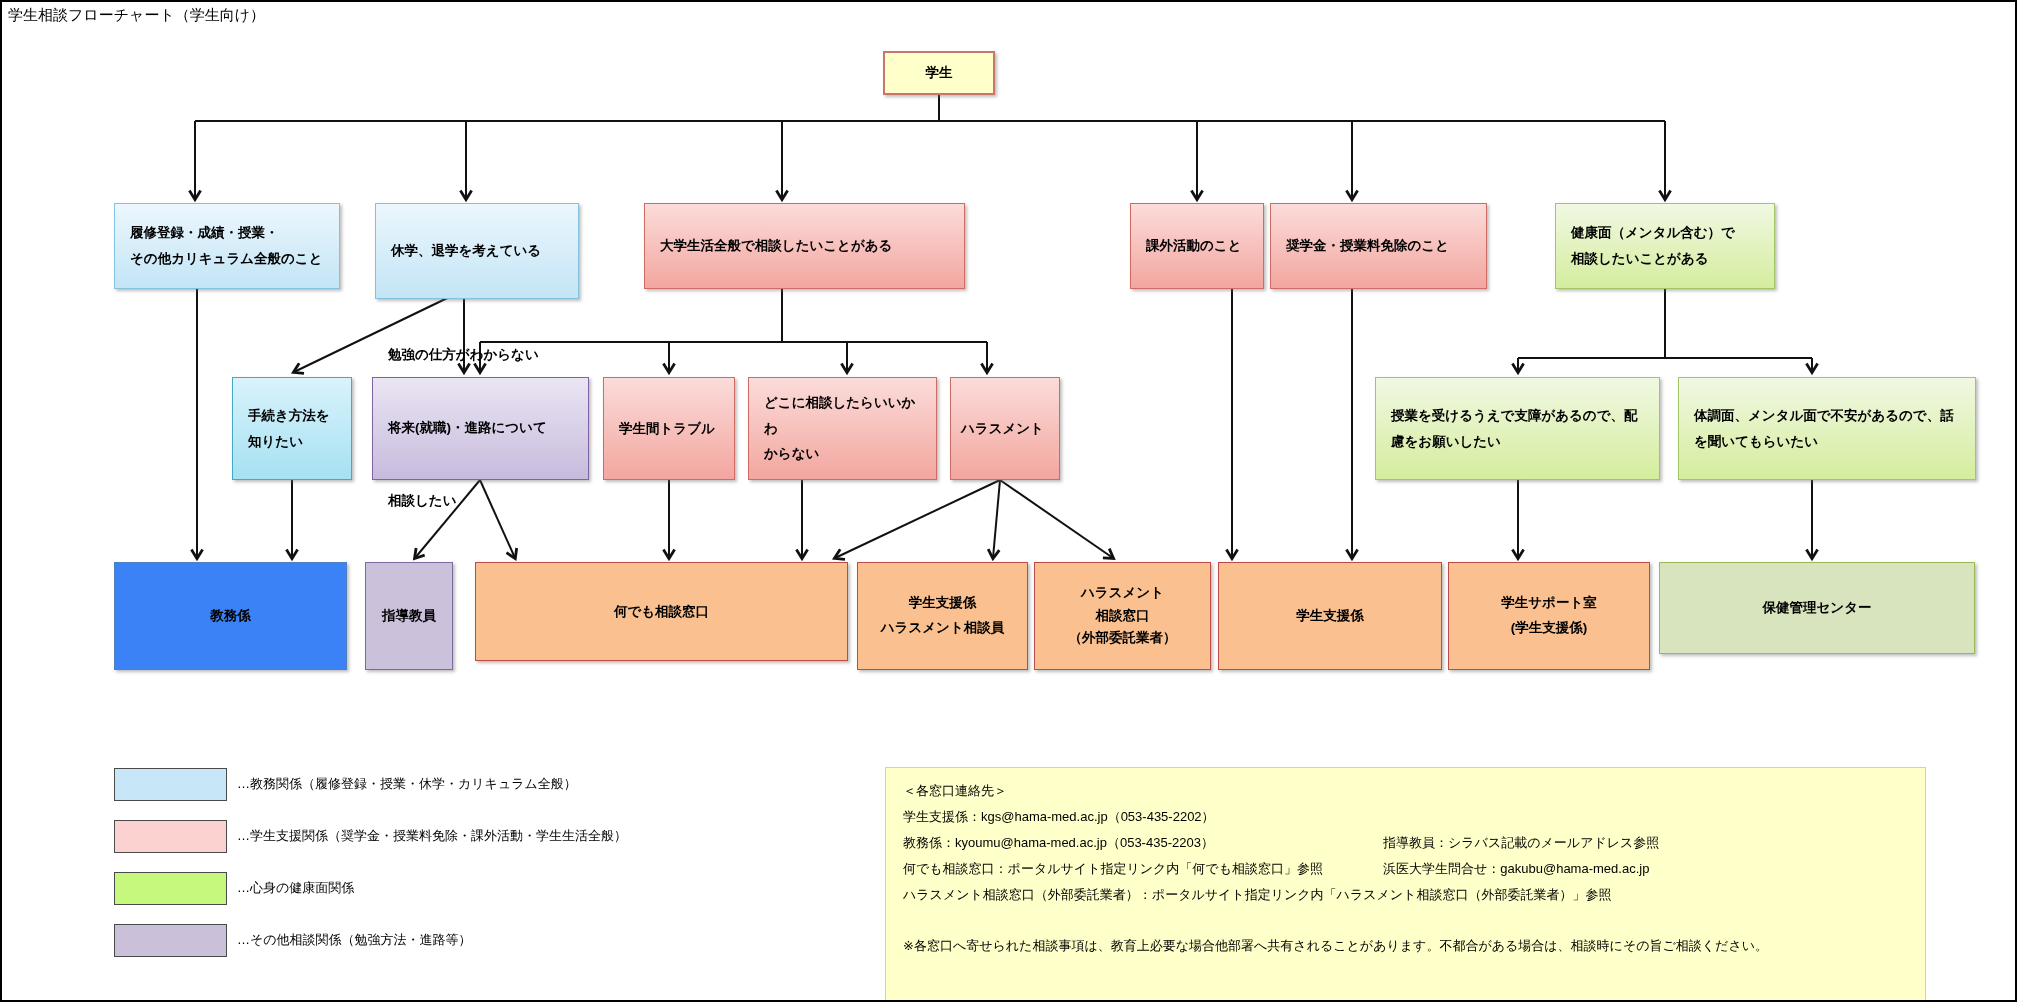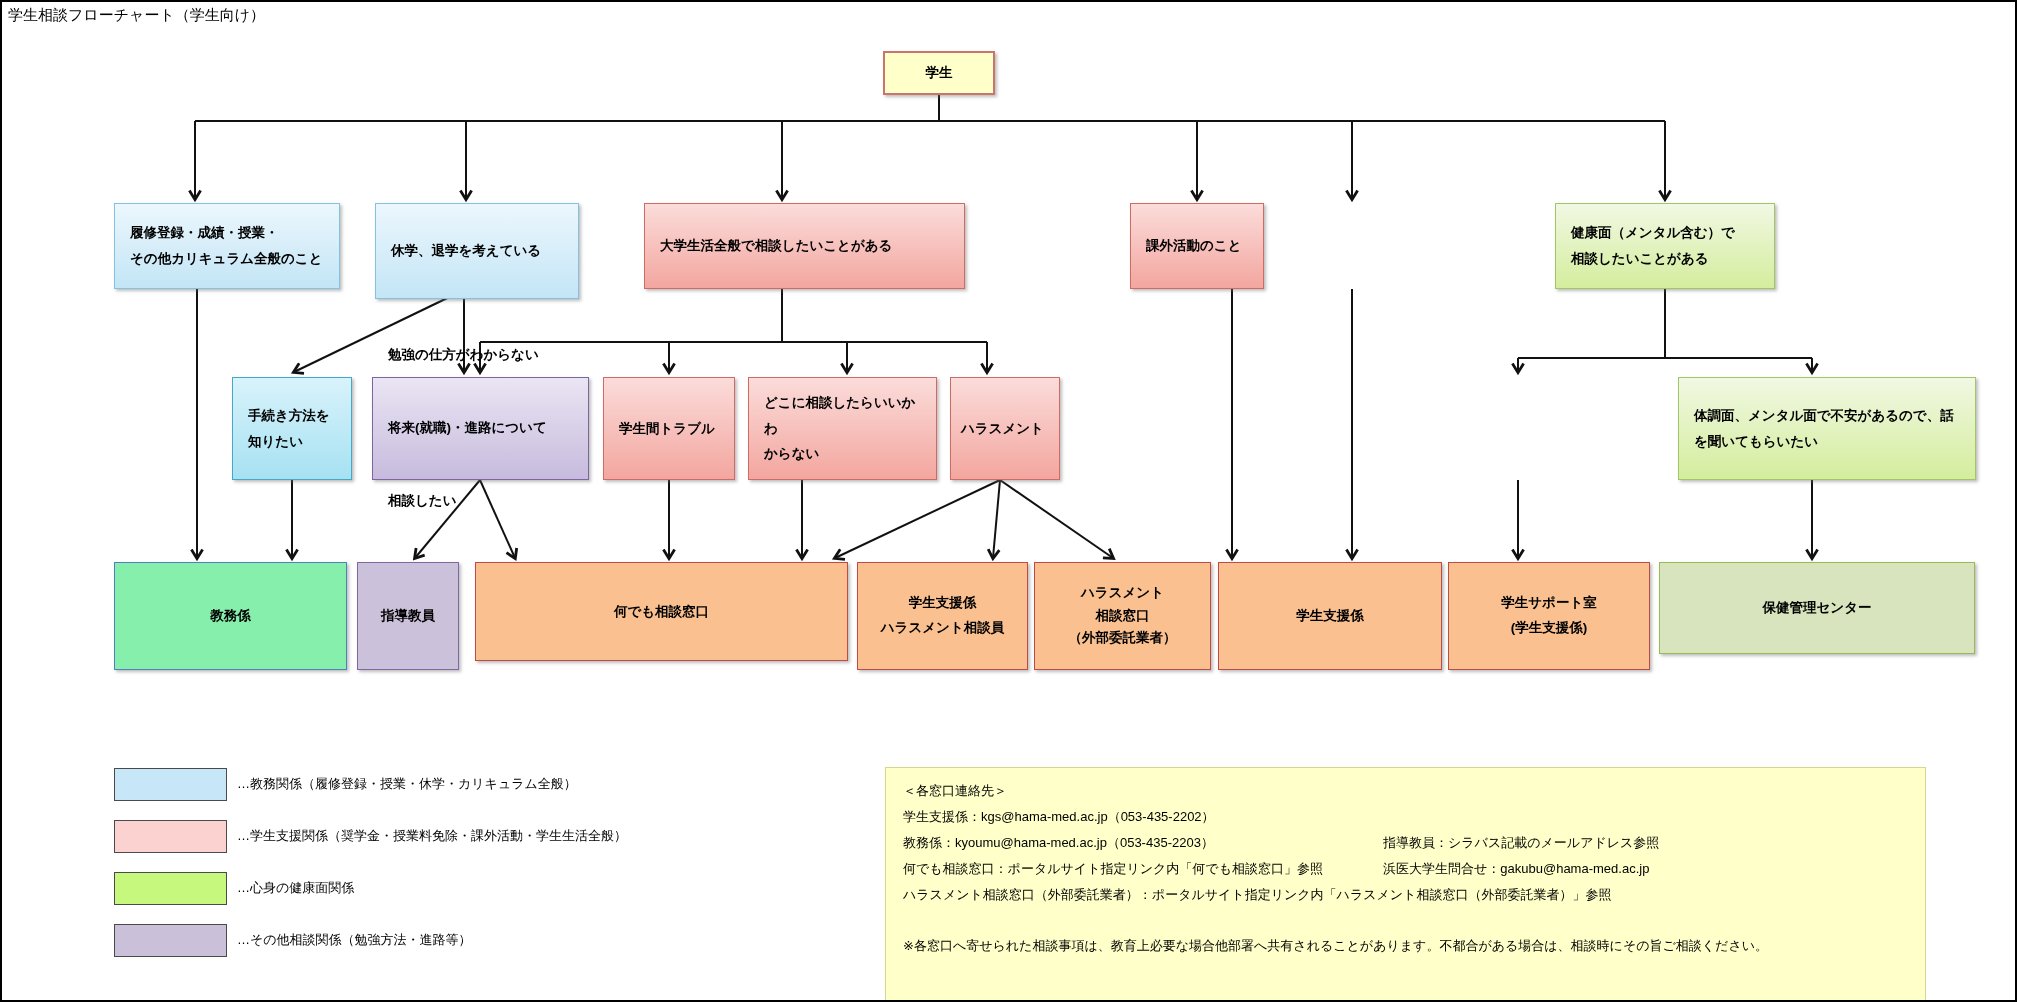--- a/index.html
+++ b/index.html
@@ -10,41 +10,41 @@
   .node{position:absolute;box-sizing:border-box;display:flex;flex-direction:column;justify-content:center;
         font-size:13.5px;font-weight:bold;line-height:1.9;box-shadow:2px 2px 3px rgba(110,110,110,.45);}
   .al{align-items:flex-start;padding-left:15px;padding-right:8px;text-align:left;}
   .ac{align-items:center;text-align:center;}
   .c-student{background:#FFFFC9;border:2px solid #C9756E;}
   .c-blue{background:linear-gradient(#ECF7FD,#C3E5F6);border:1px solid #85C2E0;}
   .c-cyan{background:linear-gradient(#D9F3FB,#A6E1F2);border:1px solid #43A9C7;}
   .c-pink{background:linear-gradient(#FBDCDA,#F3A69F);border:1px solid #CE6B63;}
   .c-purple{background:linear-gradient(#EAE5F3,#C7BBDD);border:1px solid #8064A2;gap:48px;}
   .c-green{background:linear-gradient(#F1F8E3,#D4ED9D);border:1px solid #A2C665;}
-  .c-blue2{background:#86efac;border:1px solid #4F81BD;}
+  .c-blue2{background:#3b82f6;border:1px solid #4F81BD;}
   .c-purple2{background:#CCC1DA;border:1px solid #7E6AA0;}
   .c-orange{background:#FAC090;border:1px solid #BE4B48;}
   .c-sage{background:#D7E4BD;border:1px solid #98B954;}
   
   #n-student{left:881px;top:49px;width:112px;height:44px;}
   #n-reg{left:112px;top:201px;width:226px;height:86px;}
   #n-kyugaku{left:373px;top:201px;width:204px;height:96px;}
   #n-campuslife{left:642px;top:201px;width:321px;height:86px;}
   #n-kagai{left:1128px;top:201px;width:134px;height:86px;}
   #n-shogakukin{left:1268px;top:201px;width:217px;height:86px;}
   #n-kenkomen{left:1553px;top:201px;width:220px;height:86px;}
   #n-tetsuzuki{left:230px;top:375px;width:120px;height:103px;}
   #n-benkyo{left:370px;top:375px;width:217px;height:103px;line-height:1.85;}
   #n-trouble{left:601px;top:375px;width:132px;height:103px;}
   #n-dokoni{left:746px;top:375px;width:189px;height:103px;}
   #n-harassment{left:948px;top:375px;width:110px;height:103px;padding-left:10px;}
   #n-hairyo{left:1373px;top:375px;width:285px;height:103px;}
   #n-taichomen{left:1676px;top:375px;width:298px;height:103px;}
   #n-kyomu{left:112px;top:560px;width:233px;height:108px;}
-  #n-shido{left:355px;top:560px;width:102px;height:108px;}
+  #n-shido{left:363px;top:560px;width:88px;height:108px;}
   #n-nandemo{left:473px;top:560px;width:373px;height:99px;}
   #n-shien-hara{left:855px;top:560px;width:171px;height:108px;line-height:1.85;}
   #n-hara-mado{left:1032px;top:560px;width:177px;height:108px;line-height:1.7;}
   #n-shien{left:1216px;top:560px;width:224px;height:108px;}
   #n-support{left:1446px;top:560px;width:202px;height:108px;line-height:1.85;}
   #n-hoken{left:1657px;top:560px;width:316px;height:92px;}
   
   .legend-row{position:absolute;left:112px;display:flex;align-items:center;height:34px;}
   .sw{width:113px;height:33px;box-sizing:border-box;border:1px solid #4a4a4a;flex:0 0 auto;}
   .sw-blue{background:#C7E7F8;}
@@ -114,40 +114,45 @@
 
   <div class="node c-student ac" id="n-student">学生</div>
 
   <div class="node c-blue al" id="n-reg">
     <div>履修登録・成績・授業・</div>
     <div>その他カリキュラム全般のこと</div>
   </div>
   <div class="node c-blue al" id="n-kyugaku">休学、退学を考えている</div>
   <div class="node c-pink al" id="n-campuslife">大学生活全般で相談したいことがある</div>
   <div class="node c-pink al" id="n-kagai">課外活動のこと</div>
+  <div class="node c-pink al" id="n-shogakukin">奨学金・授業料免除のこと</div>
   <div class="node c-green al" id="n-kenkomen">
     <div>健康面（メンタル含む）で</div>
     <div>相談したいことがある</div>
   </div>
 
   <div class="node c-cyan al" id="n-tetsuzuki">
     <div>手続き方法を</div>
     <div>知りたい</div>
   </div>
   <div class="node c-purple al" id="n-benkyo">
     <div>勉強の仕方がわからない</div>
     <div>将来(就職)・進路について</div>
     <div>相談したい</div>
   </div>
   <div class="node c-pink al" id="n-trouble">学生間トラブル</div>
   <div class="node c-pink al" id="n-dokoni">
     <div>どこに相談したらいいかわ</div>
     <div>からない</div>
   </div>
   <div class="node c-pink al" id="n-harassment">ハラスメント</div>
+  <div class="node c-green al" id="n-hairyo">
+    <div>授業を受けるうえで支障があるので、配</div>
+    <div>慮をお願いしたい</div>
+  </div>
   <div class="node c-green al" id="n-taichomen">
     <div>体調面、メンタル面で不安があるので、話</div>
     <div>を聞いてもらいたい</div>
   </div>
 
   <div class="node c-blue2 ac" id="n-kyomu">教務係</div>
   <div class="node c-purple2 ac" id="n-shido">指導教員</div>
   <div class="node c-orange ac" id="n-nandemo">何でも相談窓口</div>
   <div class="node c-orange ac" id="n-shien-hara">
     <div>学生支援係</div>

